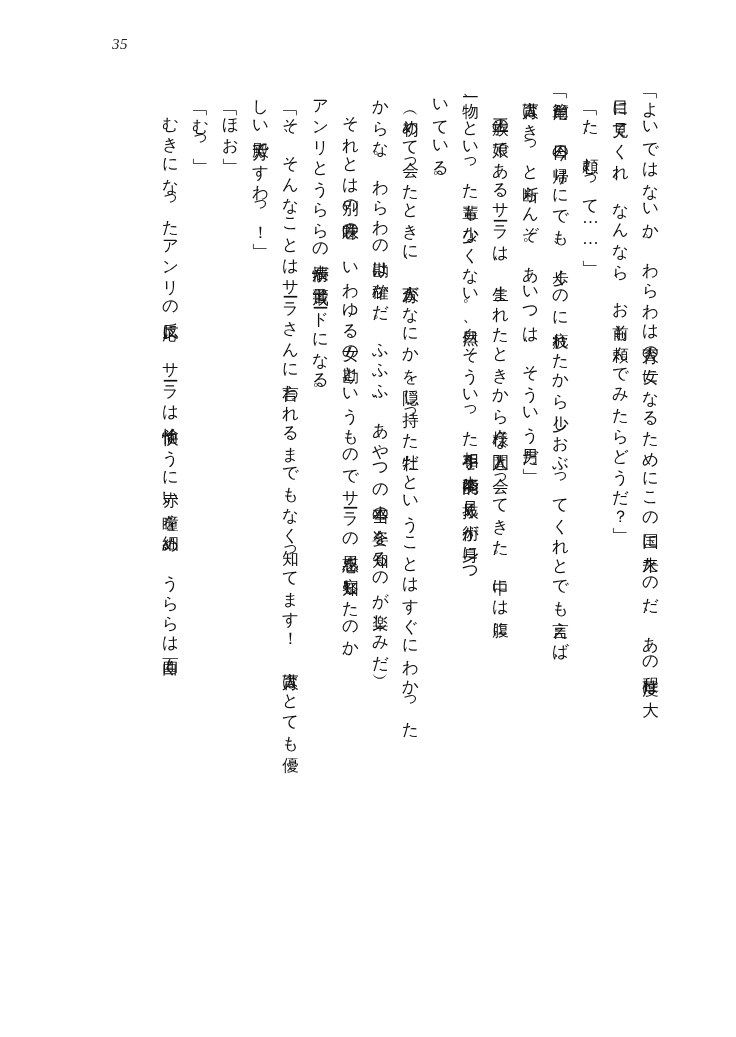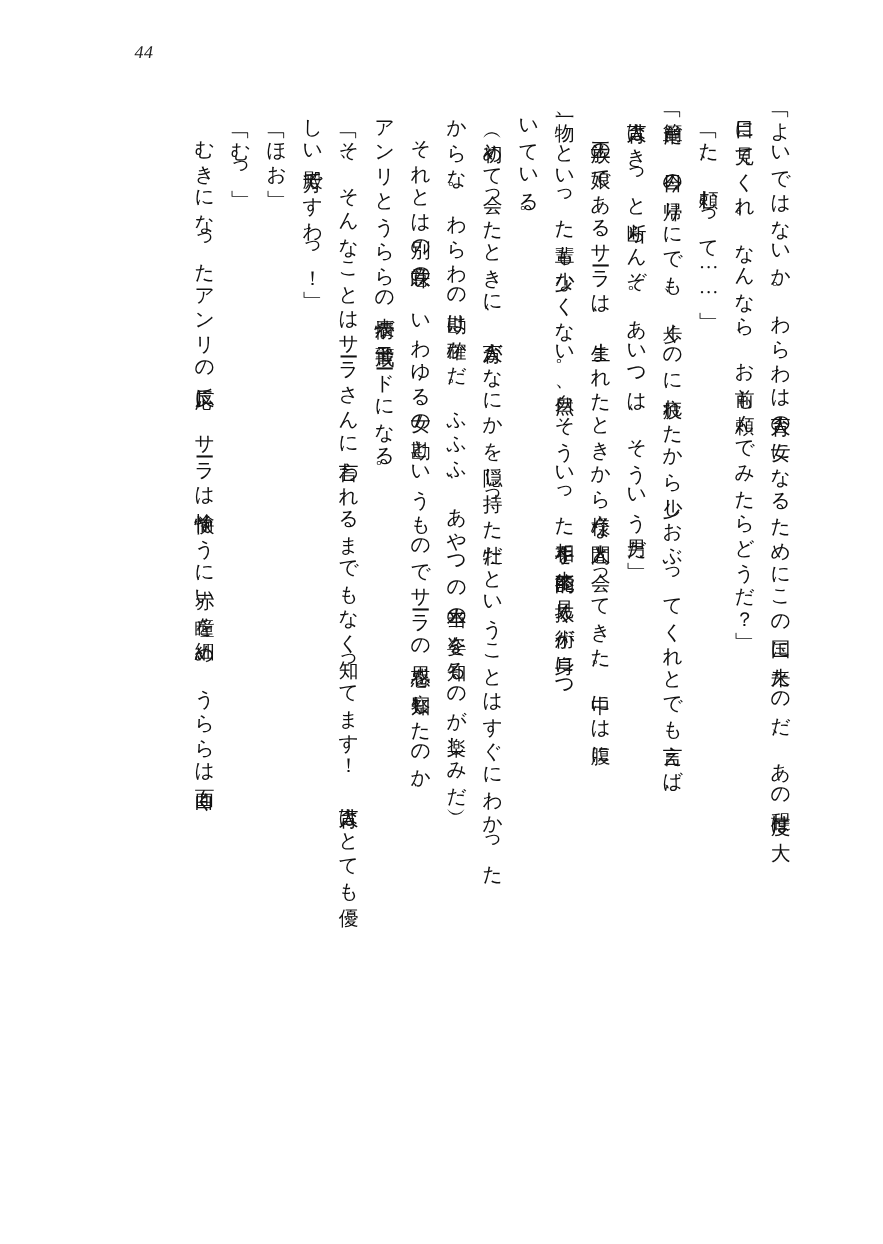--- a/index.html
+++ b/index.html
@@ -56,21 +56,21 @@
   }
   .column.indent {
     padding-top: 17px;
   }
 </style>
 </head>
 <body>
 
 <div class="page">
 
-  <div class="page-number">44</div>
+  <div class="page-number">35</div>
 
   <div class="text-block">
     <div class="column">「よいではないか。わらわは育人の女になるためにこの国に来たのだ、あの程度は大</div>
     <div class="column">目に見てくれ。なんなら、お前も頼んでみたらどうだ？」</div>
     <div class="column indent">「た、頼むって……」</div>
     <div class="column">「簡単だ、今日の帰りにでも、歩くのに疲れたから少しおぶってくれとでも言えば、</div>
     <div class="column">育人はきっと断らんぞ。あいつは、そういう男だ」</div>
     <div class="column indent">
       <span>王族の娘であるサーラは、生まれたときから様々な人間と会ってきた。中には腹に</span>
     </div>

